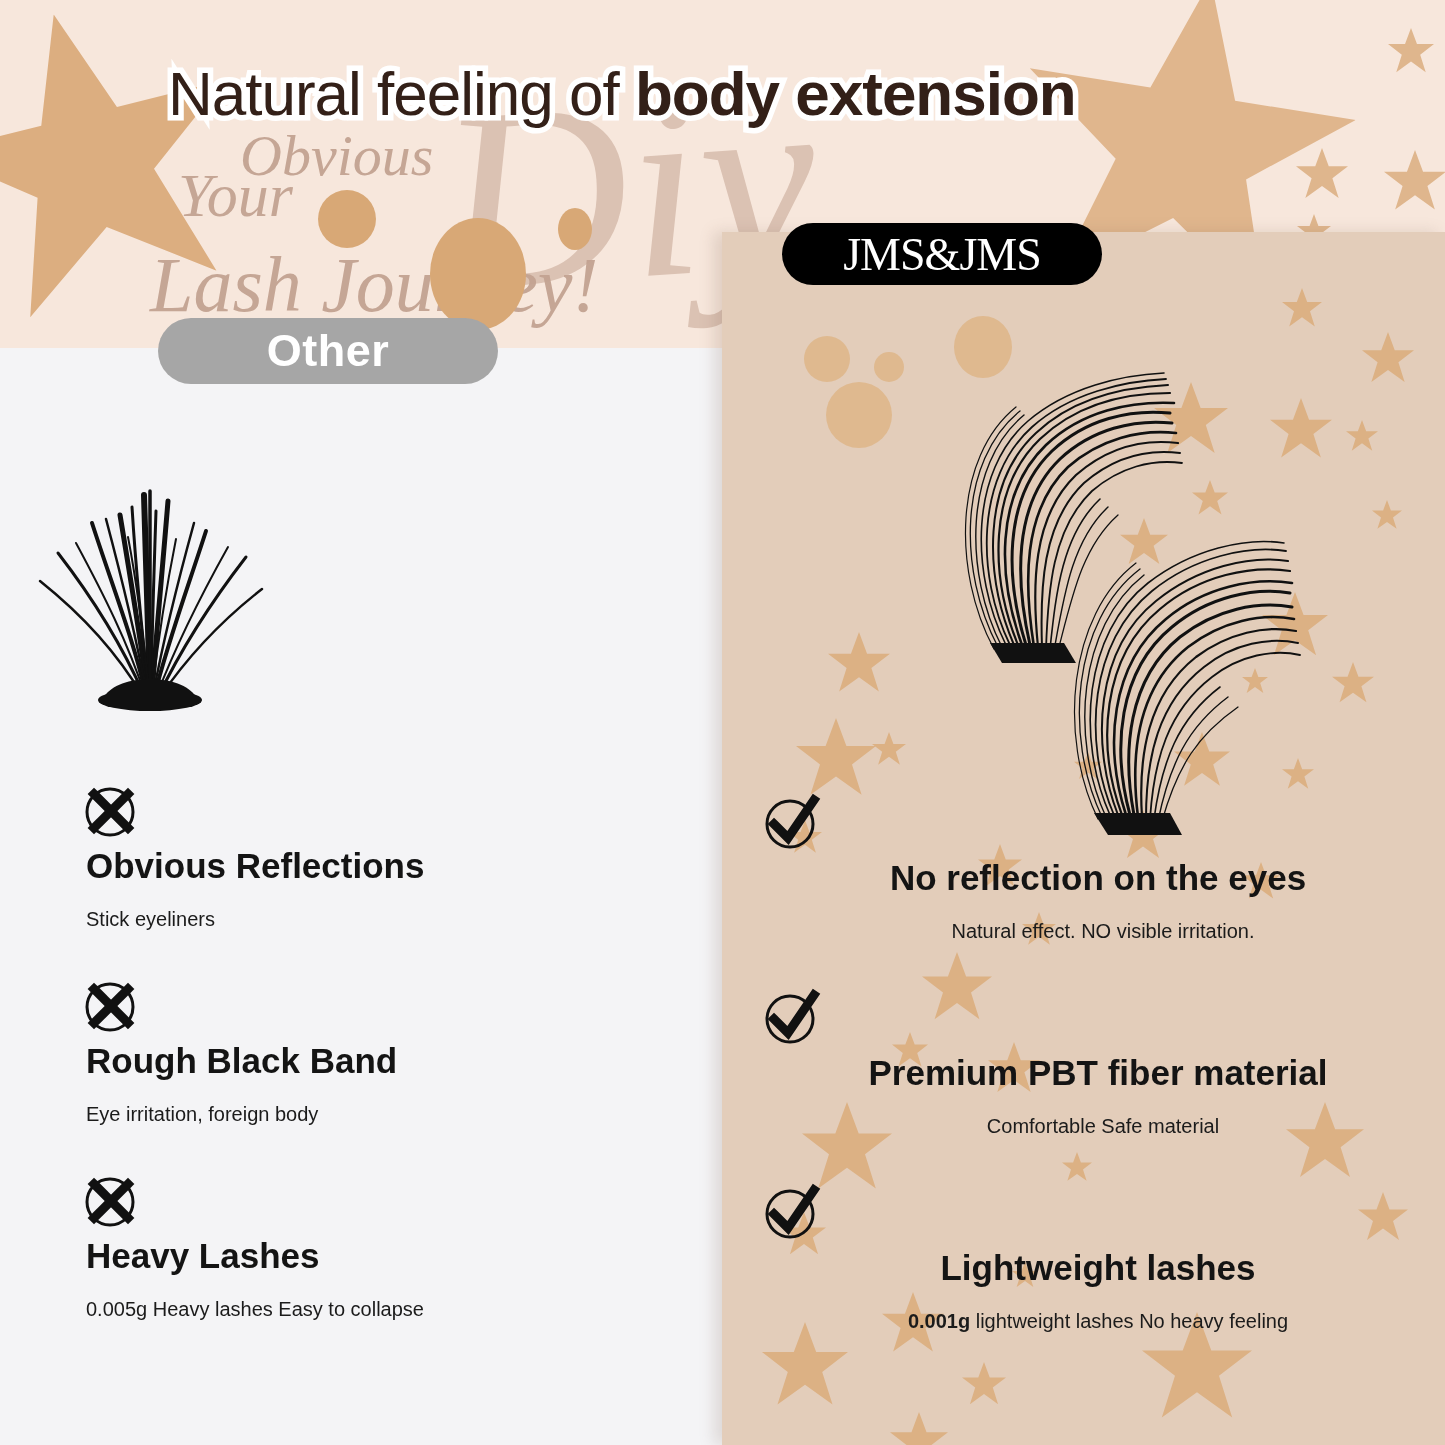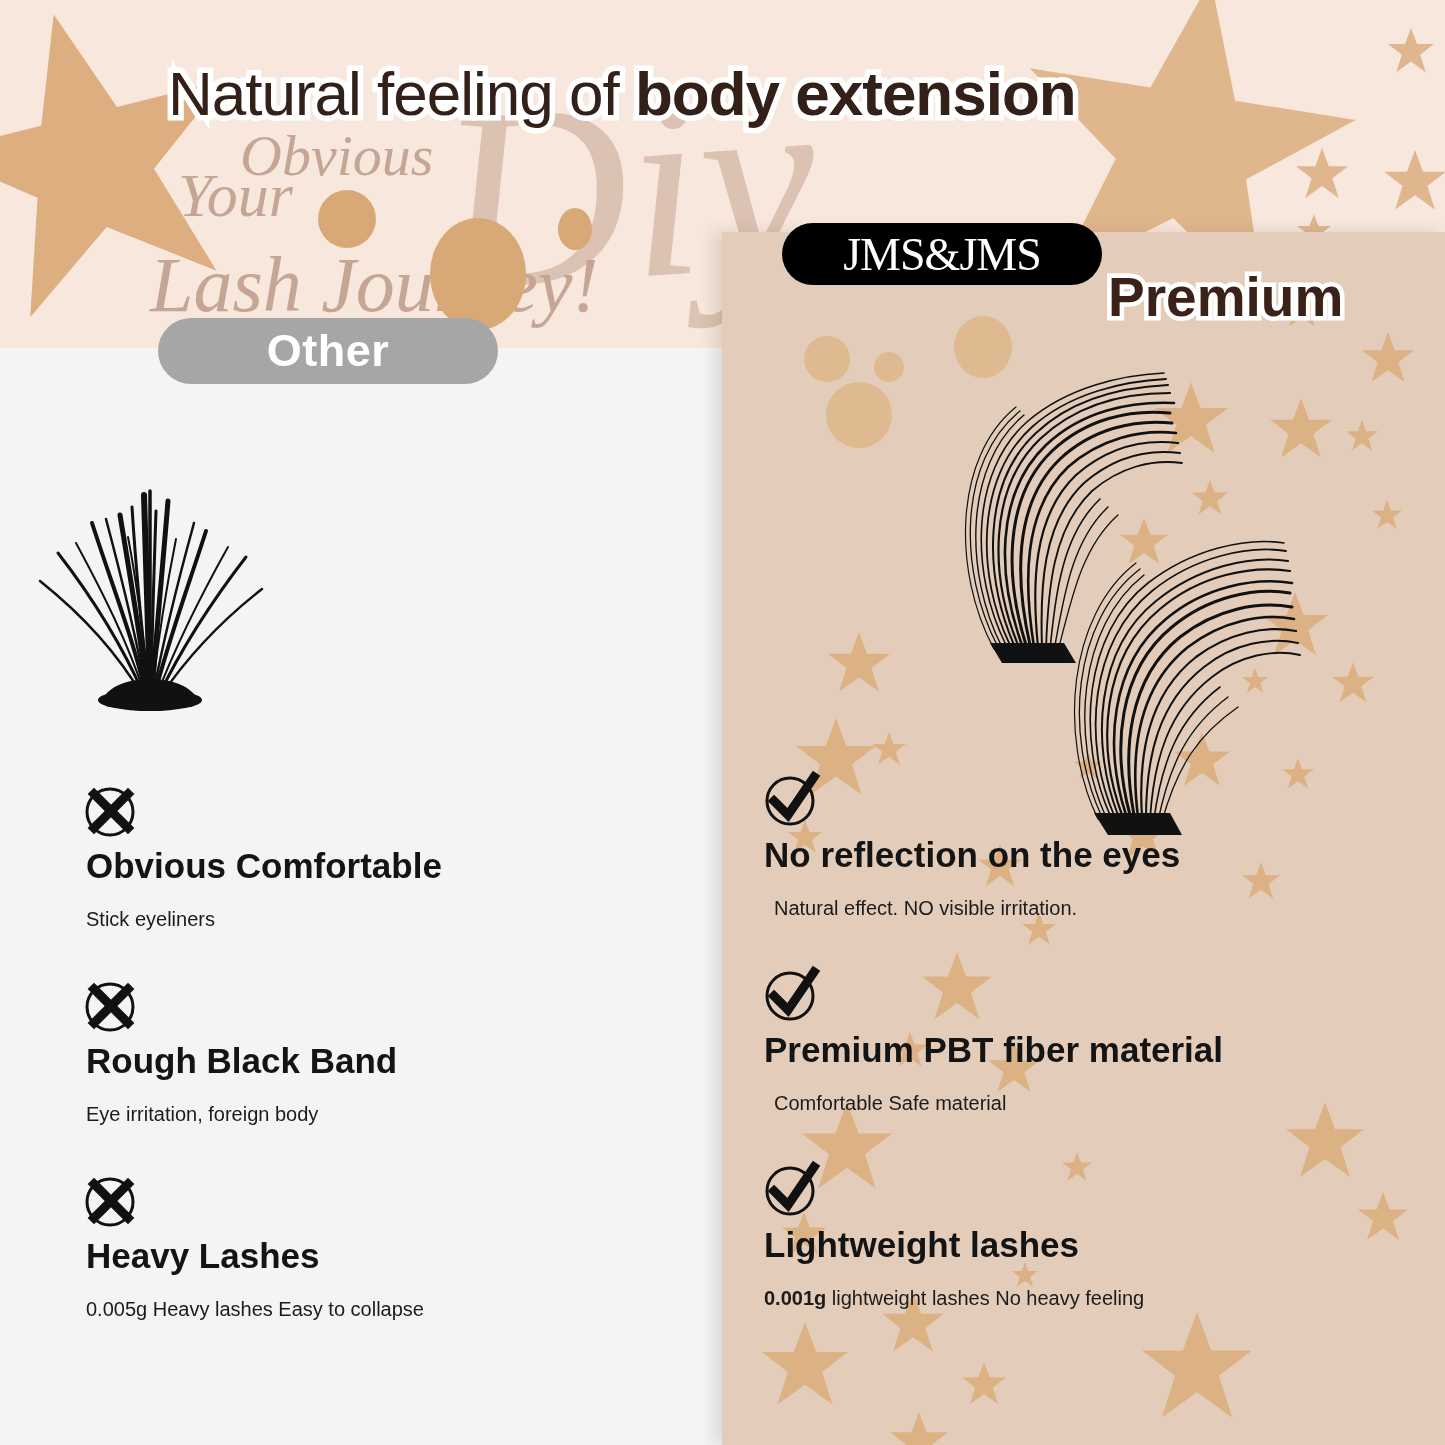--- a/index.html
+++ b/index.html
@@ -151,21 +151,21 @@
       <path d="M104 252 C118 228 182 228 196 252 Z" fill="#111"></path>
     </svg>
 
     <div class="features left" style="top:432px;">
       <div class="feat">
         <svg class="feat-icon" viewBox="0 0 60 60">
           <circle cx="28" cy="32" r="23" fill="none" stroke="#111" stroke-width="3"></circle>
           <line x1="12" y1="14" x2="46" y2="48" stroke="#111" stroke-width="9" stroke-linecap="square"></line>
           <line x1="46" y1="14" x2="12" y2="48" stroke="#111" stroke-width="9" stroke-linecap="square"></line>
         </svg>
-        <div class="feat-title">Obvious Comfortable</div>
+        <div class="feat-title">Obvious Reflections</div>
         <div class="feat-sub">Stick eyeliners</div>
       </div>
 
       <div class="feat">
         <svg class="feat-icon" viewBox="0 0 60 60">
           <circle cx="28" cy="32" r="23" fill="none" stroke="#111" stroke-width="3"></circle>
           <line x1="12" y1="14" x2="46" y2="48" stroke="#111" stroke-width="9" stroke-linecap="square"></line>
           <line x1="46" y1="14" x2="12" y2="48" stroke="#111" stroke-width="9" stroke-linecap="square"></line>
         </svg>
         <div class="feat-title">Rough Black Band</div>
@@ -269,21 +269,21 @@
           <path d="M328 476 C340 418 358 382 398 352" stroke-width="1.4"></path>
           <path d="M268 474 C228 392 238 270 306 218" stroke-width="1.2"></path>
           <path d="M332 476 C348 420 368 390 408 362" stroke-width="1.3"></path>
         </g>
       </g>
 
       <path d="M160 298 L234 298 L246 318 L172 318 Z" fill="#111"></path>
       <path d="M264 468 L340 468 L352 490 L278 490 Z" fill="#111"></path>
     </svg>
 
-    <div class="features right" style="position:absolute;left:40px;top:537px;">
+    <div class="features right" style="position:absolute;left:40px;top:560px;text-align:center;">
       <div class="feat">
         <svg class="feat-icon" viewBox="0 0 60 60">
           <circle cx="28" cy="32" r="23" fill="none" stroke="#111" stroke-width="3"></circle>
           <path d="M12 32 L26 46 L52 8" fill="none" stroke="#111" stroke-width="9" stroke-linecap="square" stroke-linejoin="miter"></path>
         </svg>
         <div class="feat-title">No reflection on the eyes</div>
         <div class="feat-sub">Natural effect.  NO visible irritation.</div>
       </div>
 
       <div class="feat">
@@ -309,19 +309,18 @@
   </div>
 
   <div class="badge-other">
     <span>Other</span>
   </div>
 
   <div class="badge-brand">
     <span>JMS&amp;JMS</span>
   </div>
 
-  <div class="badge-premium">Premium</div>
 
   <div class="title">
     <span class="reg">Natural feeling of </span><span class="bold">body extension</span>
   </div>
 
 </div>
 
 </body></html>

